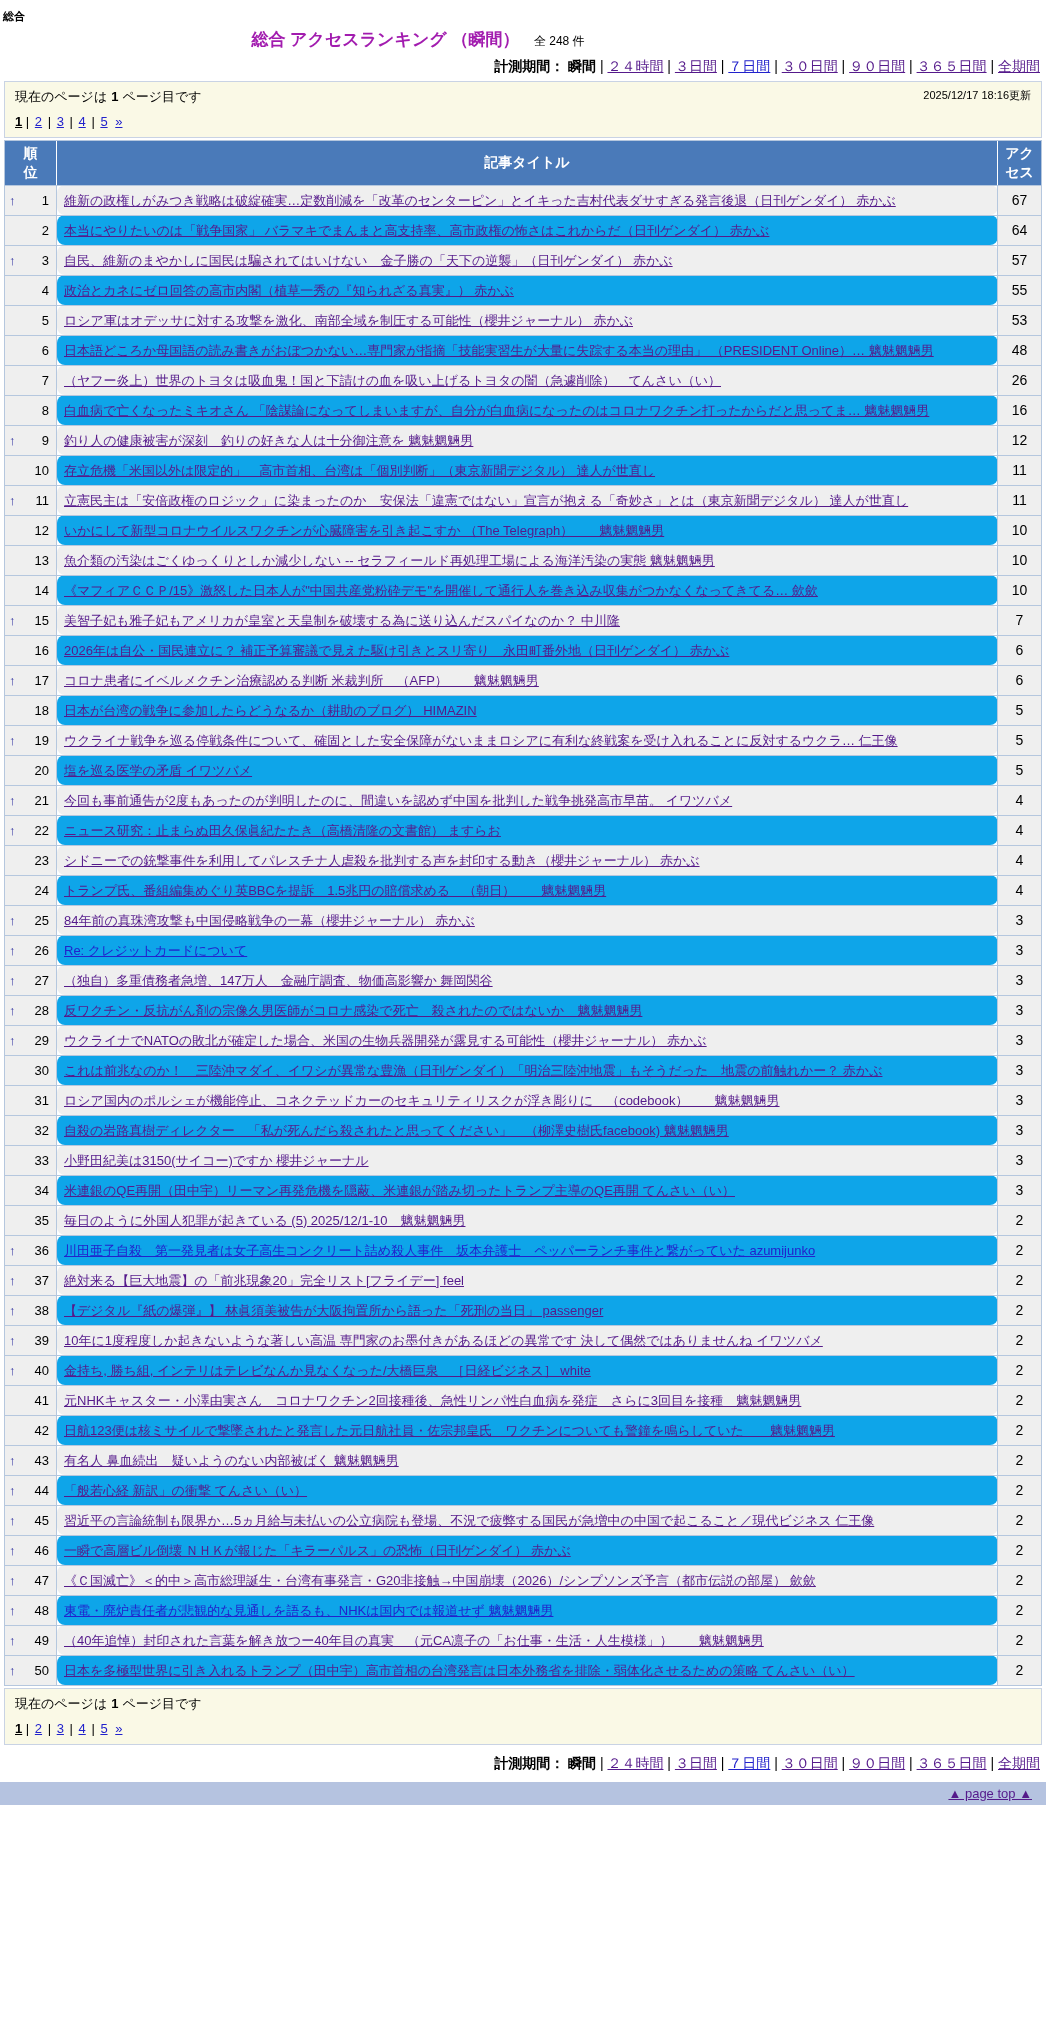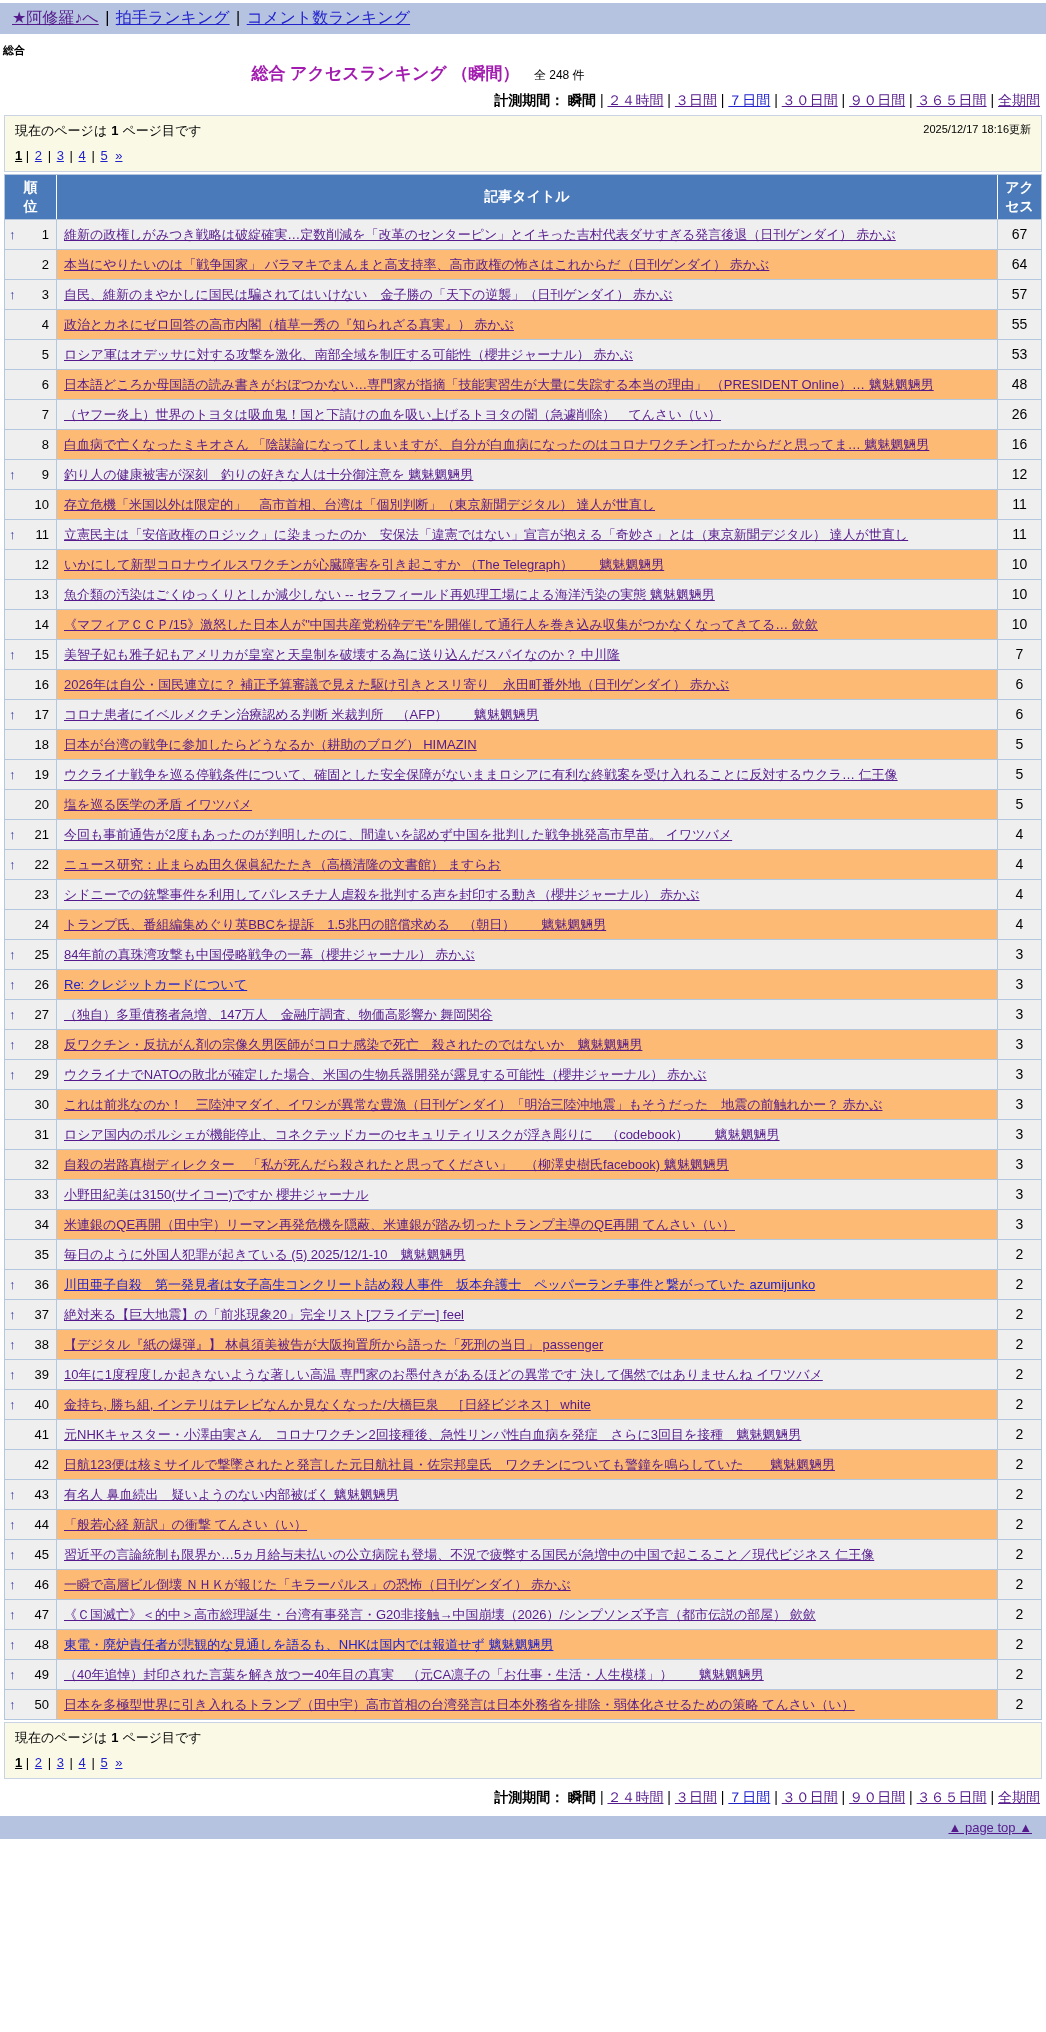--- a/index.html
+++ b/index.html
@@ -33,38 +33,35 @@
   col.c-rank{width:52px;} col.c-access{width:44px;}
   th{background:#4a7ab9;color:#fff;font-size:14px;font-weight:bold;padding:3px 2px;border-left:1px solid #fff;border-top:1px solid #b5c7de;border-bottom:1px solid #b5c7de;}
   th:first-child{border-left:1px solid #b5c7de;}
   th:last-child{border-right:1px solid #b5c7de;}
   th .vwrap{display:block;margin:0 auto;word-break:break-all;line-height:1.35;}
   th.rank-h .vwrap{width:15px;}
   th.access-h .vwrap{width:30px;}
   td{border:1px solid #b5c7de;font-size:13px;vertical-align:middle;}
   .cell-rank{background:#efefef;text-align:right;padding:2px 7px 2px 4px;}
   .up-arrow{float:left;color:#3030a0;font-weight:bold;font-size:13px;width:10px;text-align:left;}
-  .cell-title{padding:4px 7px;line-height:21px;}
+  .cell-title{padding:4px 7px;line-height:21px;border-radius:8px;}
   .cell-title.odd{background:#efefef;}
-  .cell-title.even{background:#fdba74;}
+  .cell-title.even{background:#0ea5e9;}
   .cell-access{background:#efefef;text-align:center;font-size:14px;padding:2px 4px;}
   a.article-link{color:#551a8b;}
   a.article-link.unvisited{color:#2222cc;text-align:right;}
 
   .bottombar{background:#b5c3e0;margin-top:9px;padding:4px 14px;text-align:right;font-size:13px;}
   .spacer{height:32px;}
 </style>
 </head>
 <body>
 
 <div class="page">
 
-  <div class="topbar">
-    <span id="topbar-links"><a class="visited" href="#">★阿修羅♪へ</a><span class="sep"> | </span><a class="lnk" href="#">拍手ランキング</a><span class="sep"> | </span><a class="lnk" href="#">コメント数ランキング</a></span>
-  </div>
 
   <div class="section-label">総合</div>
 
   <div class="title-line">
     <span class="title">総合 アクセスランキング （瞬間）</span>
     <span class="total">全 248 件</span>
   </div>
 
   <div class="period-line top" id="period-top"><span class="plabel">計測期間： </span><span class="pcurrent">瞬間</span><span class="sep"> | </span><a class="visited" href="#">２４時間</a><span class="sep"> | </span><a class="visited" href="#">３日間</a><span class="sep"> | </span><a class="lnk" href="#">７日間</a><span class="sep"> | </span><a class="visited" href="#">３０日間</a><span class="sep"> | </span><a class="visited" href="#">９０日間</a><span class="sep"> | </span><a class="visited" href="#">３６５日間</a><span class="sep"> | </span><a class="visited" href="#">全期間</a></div>
 

